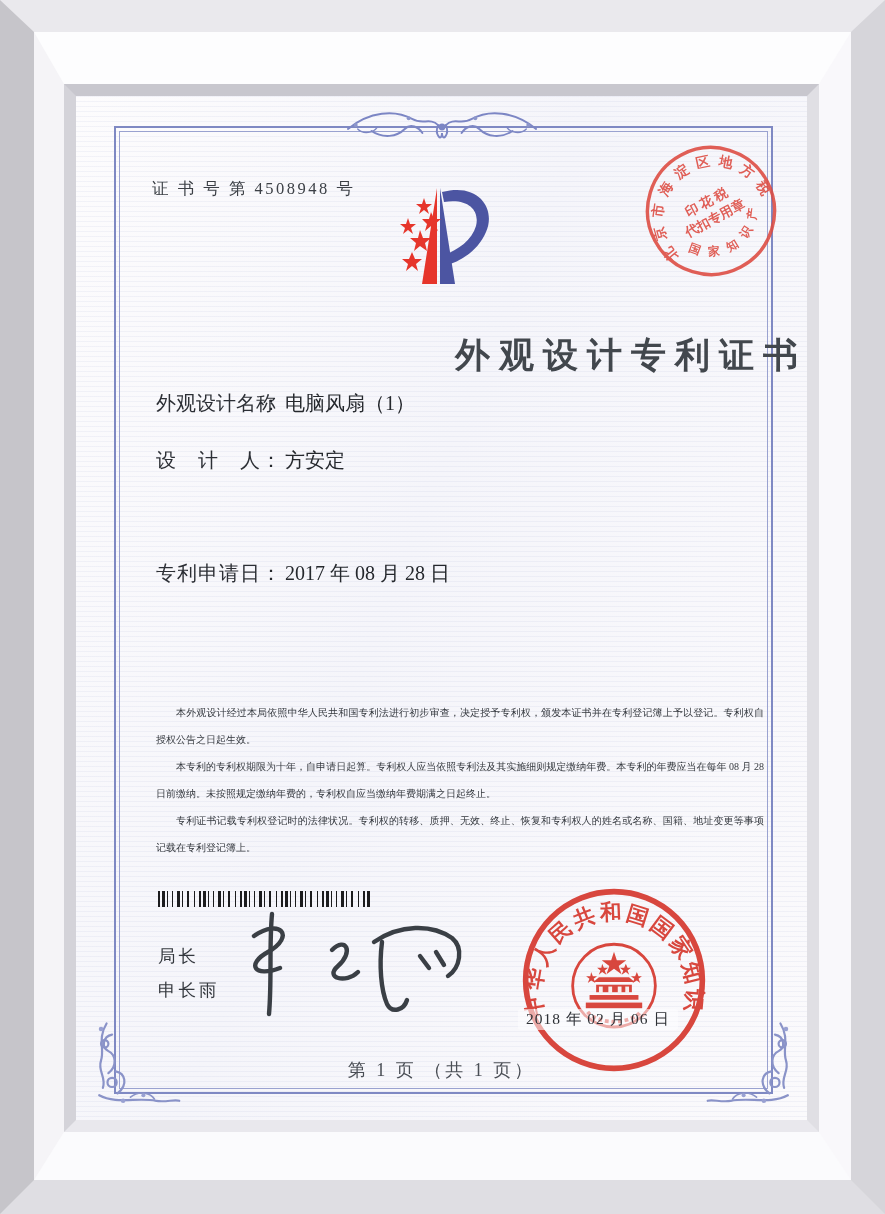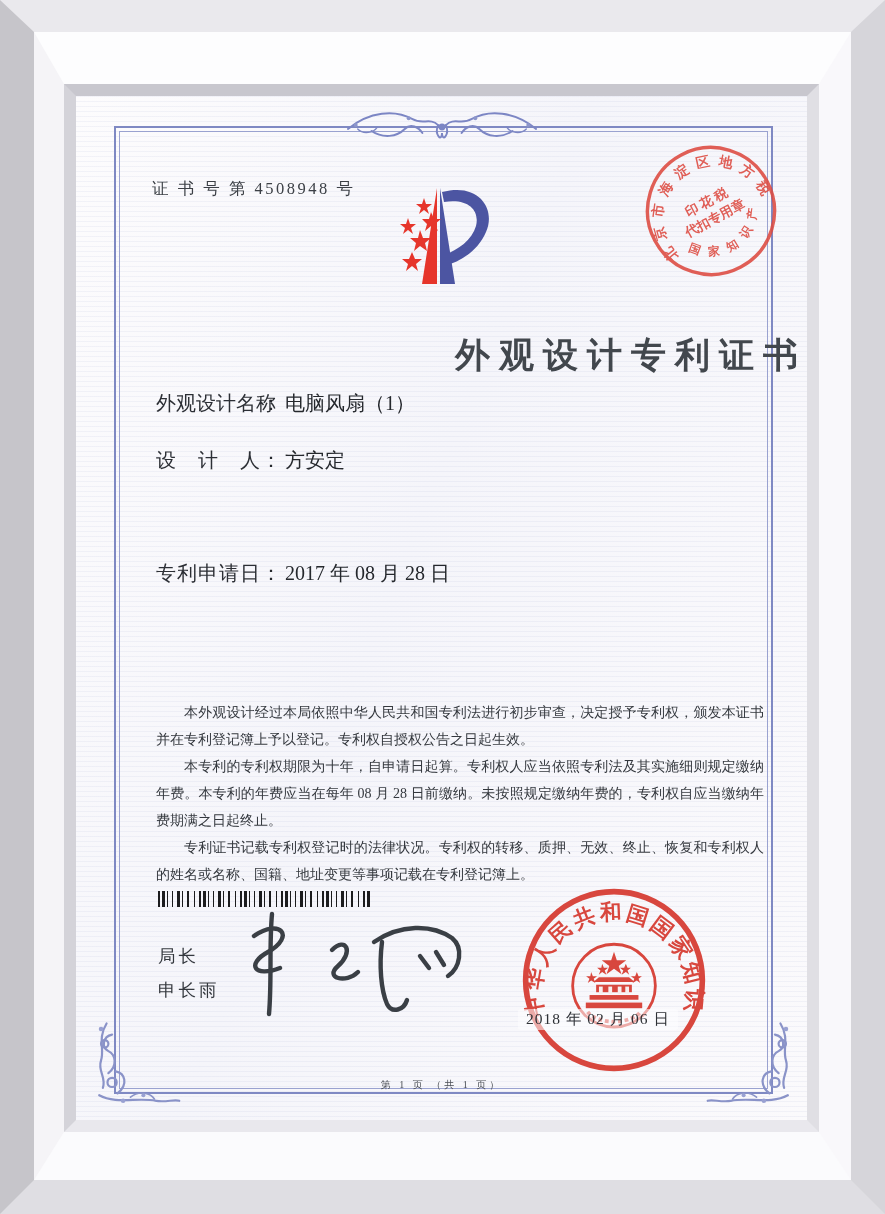--- a/index.html
+++ b/index.html
@@ -22,35 +22,35 @@
     border:2px solid #7f89c3;}
   .blue-border-inner{position:absolute;inset:3px;border:1px solid #9aa2d0;}
   
   .cert-no{position:absolute;left:76px;top:82px;font-size:16.5px;letter-spacing:2.5px;color:#3c4046;}
   .logo{position:absolute;left:300px;top:84px;width:128px;height:118px;}
   .title{position:absolute;left:0;top:196px;width:100%;text-align:right;font-size:35px;
     font-weight:600;letter-spacing:9px;color:#42474d;margin-top:40px;}
   .row{position:absolute;left:80px;font-size:20px;color:#25282d;white-space:nowrap;}
   .row .lbl{display:inline-block;width:104px;text-align:justify;text-align-last:justify;color:#2c2f35;}
   .row .col{padding:0 4px 0 1px;}
-  .paras{position:absolute;left:80px;top:603px;width:608px;font-size:14px;line-height:27px;
+  .paras{position:absolute;left:80px;top:603px;width:608px;font-size:10px;line-height:27px;
     color:#34383e;text-align:justify;}
   .paras p{margin:0;text-indent:2em;}
   .barcode{position:absolute;left:82px;top:795px;width:214px;height:16px;background:
     repeating-linear-gradient(90deg,#1c1c1e 0 2px,transparent 2px 4px,#1c1c1e 4px 7px,transparent 7px 9px,
       #1c1c1e 9px 10px,transparent 10px 14px,#1c1c1e 14px 15px,transparent 15px 19px,#1c1c1e 19px 22px,
       transparent 22px 24px,#1c1c1e 24px 25px,transparent 25px 29px,#1c1c1e 29px 31px,transparent 31px 36px,
       #1c1c1e 36px 37px,transparent 37px 41px);}
   .officer{position:absolute;left:82px;top:843px;font-family:"Liberation Sans","DejaVu Sans",sans-serif;
     font-weight:normal;font-size:17.5px;color:#34383e;letter-spacing:3px;line-height:34px;}
   .signature{position:absolute;left:148px;top:798px;width:260px;height:132px;}
   .seal{position:absolute;left:444px;top:790px;width:188px;height:188px;opacity:.92;}
   .seal-date{position:absolute;left:442px;top:913px;width:160px;text-align:center;font-size:15.5px;
     color:#2e3136;letter-spacing:1px;background:rgba(253,253,255,0.55);border-radius:3px;}
-  .footer{position:absolute;left:0;top:982px;width:100%;text-align:center;font-size:10px;
+  .footer{position:absolute;left:0;top:962px;width:100%;text-align:center;font-size:18px;
     letter-spacing:3px;color:#4a4e55;}
   .tax-stamp{position:absolute;left:566px;top:46px;width:138px;height:138px;
     transform:rotate(-28deg);opacity:.88;}
   .ornament-top{position:absolute;left:50%;top:7px;transform:translateX(-50%);width:196px;height:52px;}
   .corner{position:absolute;width:92px;height:92px;}
   .corner.bl{left:14px;bottom:10px;}
   .corner.br{right:10px;bottom:10px;transform:scaleX(-1);}
 </style>
 </head>
 <body>

